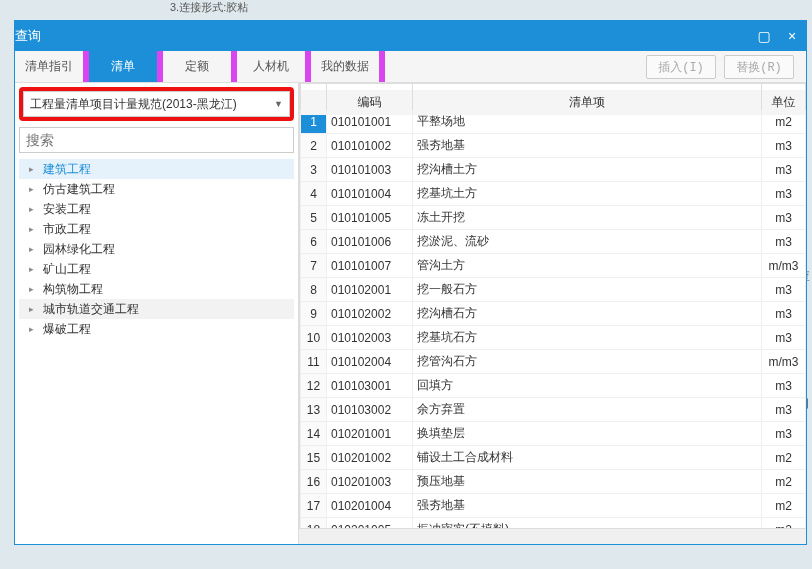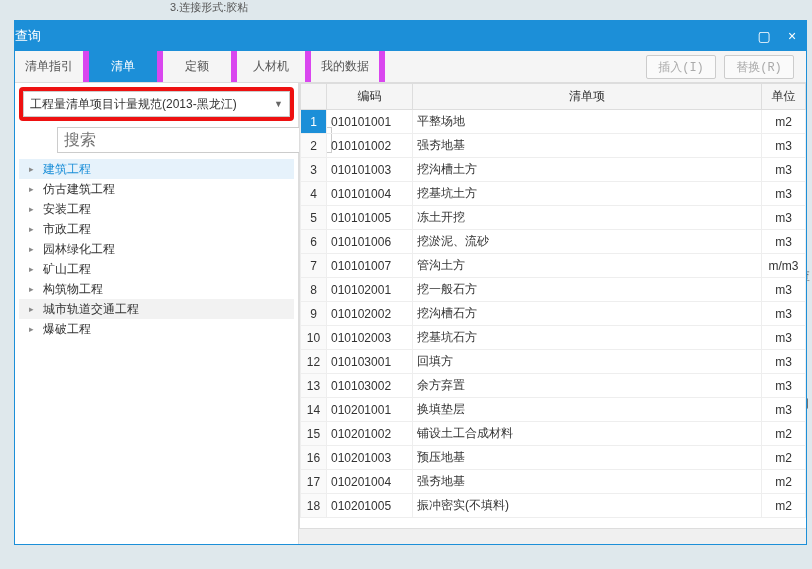--- a/index.html
+++ b/index.html
@@ -14,30 +14,30 @@
   .tabbar { height: 32px; background: #f5f5f5; border-bottom: 1px solid #ddd; display: flex; align-items: stretch; padding-right: 8px; }
   .tab { width: 74px; display: flex; align-items: center; justify-content: center; border-right: 6px solid #d946ef; cursor: pointer; color: #555; }
   .tab.active { background: #1c8fd8; color: #fff; }
   .tab-spacer { flex: 1; }
   .action-btn { width: 70px; height: 24px; margin: 4px 4px; border: 1px solid #ccc; background: #fafafa; color: #aaa; display: flex; align-items: center; justify-content: center; border-radius: 2px; cursor: default; font-family: Liberation Mono, monospace; }
   .body { flex: 1; display: flex; min-height: 0; }
   .left-pane { width: 284px; border-right: 1px solid #ddd; display: flex; flex-direction: column; padding: 4px; gap: 6px; }
   .dropdown-wrap { border: 4px solid #e11; border-radius: 4px; padding: 0; }
   .dropdown { width: 100%; height: 26px; border: 1px solid #ccc; display: flex; align-items: center; padding: 0 6px; justify-content: space-between; cursor: pointer; font-size: 12px; }
   .dropdown-caret { font-size: 9px; color: #666; }
-  .search-input { width: 100%; height: 26px; border: 1px solid #ccc; padding: 0 6px; font-size: 16px; outline: none; margin-left: 38px; }
+  .search-input { width: 100%; height: 26px; border: 1px solid #ccc; padding: 0 6px; font-size: 14px; outline: none; }
   .tree { flex: 1; overflow: auto; }
   .tree-item { height: 20px; display: flex; align-items: center; padding-left: 10px; gap: 4px; cursor: pointer; }
   .tree-item .caret { font-size: 9px; color: #888; width: 10px; }
   .tree-item.active { background: #e6f2fb; color: #1c8fd8; }
   .tree-item.gray { background: #f2f2f2; }
   .right-pane { flex: 1; display: flex; flex-direction: column; min-width: 0; }
   .table-wrap { flex: 1; overflow: auto; border-left: 1px solid #ddd; }
   table { border-collapse: collapse; width: 100%; table-layout: fixed; }
-  th { height: 26px; background: #f5f5f5; border: 1px solid #ddd; font-weight: normal; color: #333; text-align: center; position: sticky; top: 0; }
+  th { height: 26px; background: #f5f5f5; border: 1px solid #ddd; font-weight: normal; color: #333; text-align: center; position: sticky; top: 6px; }
   td { height: 24px; border: 1px solid #eee; padding: 0 4px; white-space: nowrap; overflow: hidden; }
   .col-idx { width: 26px; text-align: center; background: #fafafa; }
   .col-idx.sel { background: #1c8fd8; color: #fff; }
   th.col-idx-head { width: 26px; }
   .col-code { width: 86px; }
   .col-unit { width: 44px; text-align: center; }
   .scroll-footer { height: 16px; background: #f0f0f0; border-top: 1px solid #ddd; }
   .right-side-tab { position: absolute; right: 0; top: 260px; writing-mode: vertical-rl; font-size: 12px; color: #666; }
   .right-side-tab2 { position: absolute; right: 0; top: 390px; writing-mode: vertical-rl; font-size: 12px; color: #666; }
 </style>
@@ -183,20 +183,26 @@
                   <td>挖沟槽石方</td>
                   <td class="col-unit">m3</td>
                 </tr>
                 <tr>
                   <td class="col-idx">10</td>
                   <td class="col-code">010102003</td>
                   <td>挖基坑石方</td>
                   <td class="col-unit">m3</td>
                 </tr>
                 <tr>
+                  <td class="col-idx">11</td>
+                  <td class="col-code">010102004</td>
+                  <td>挖管沟石方</td>
+                  <td class="col-unit">m/m3</td>
+                </tr>
+                <tr>
                   <td class="col-idx">12</td>
                   <td class="col-code">010103001</td>
                   <td>回填方</td>
                   <td class="col-unit">m3</td>
                 </tr>
                 <tr>
                   <td class="col-idx">13</td>
                   <td class="col-code">010103002</td>
                   <td>余方弃置</td>
                   <td class="col-unit">m3</td>

